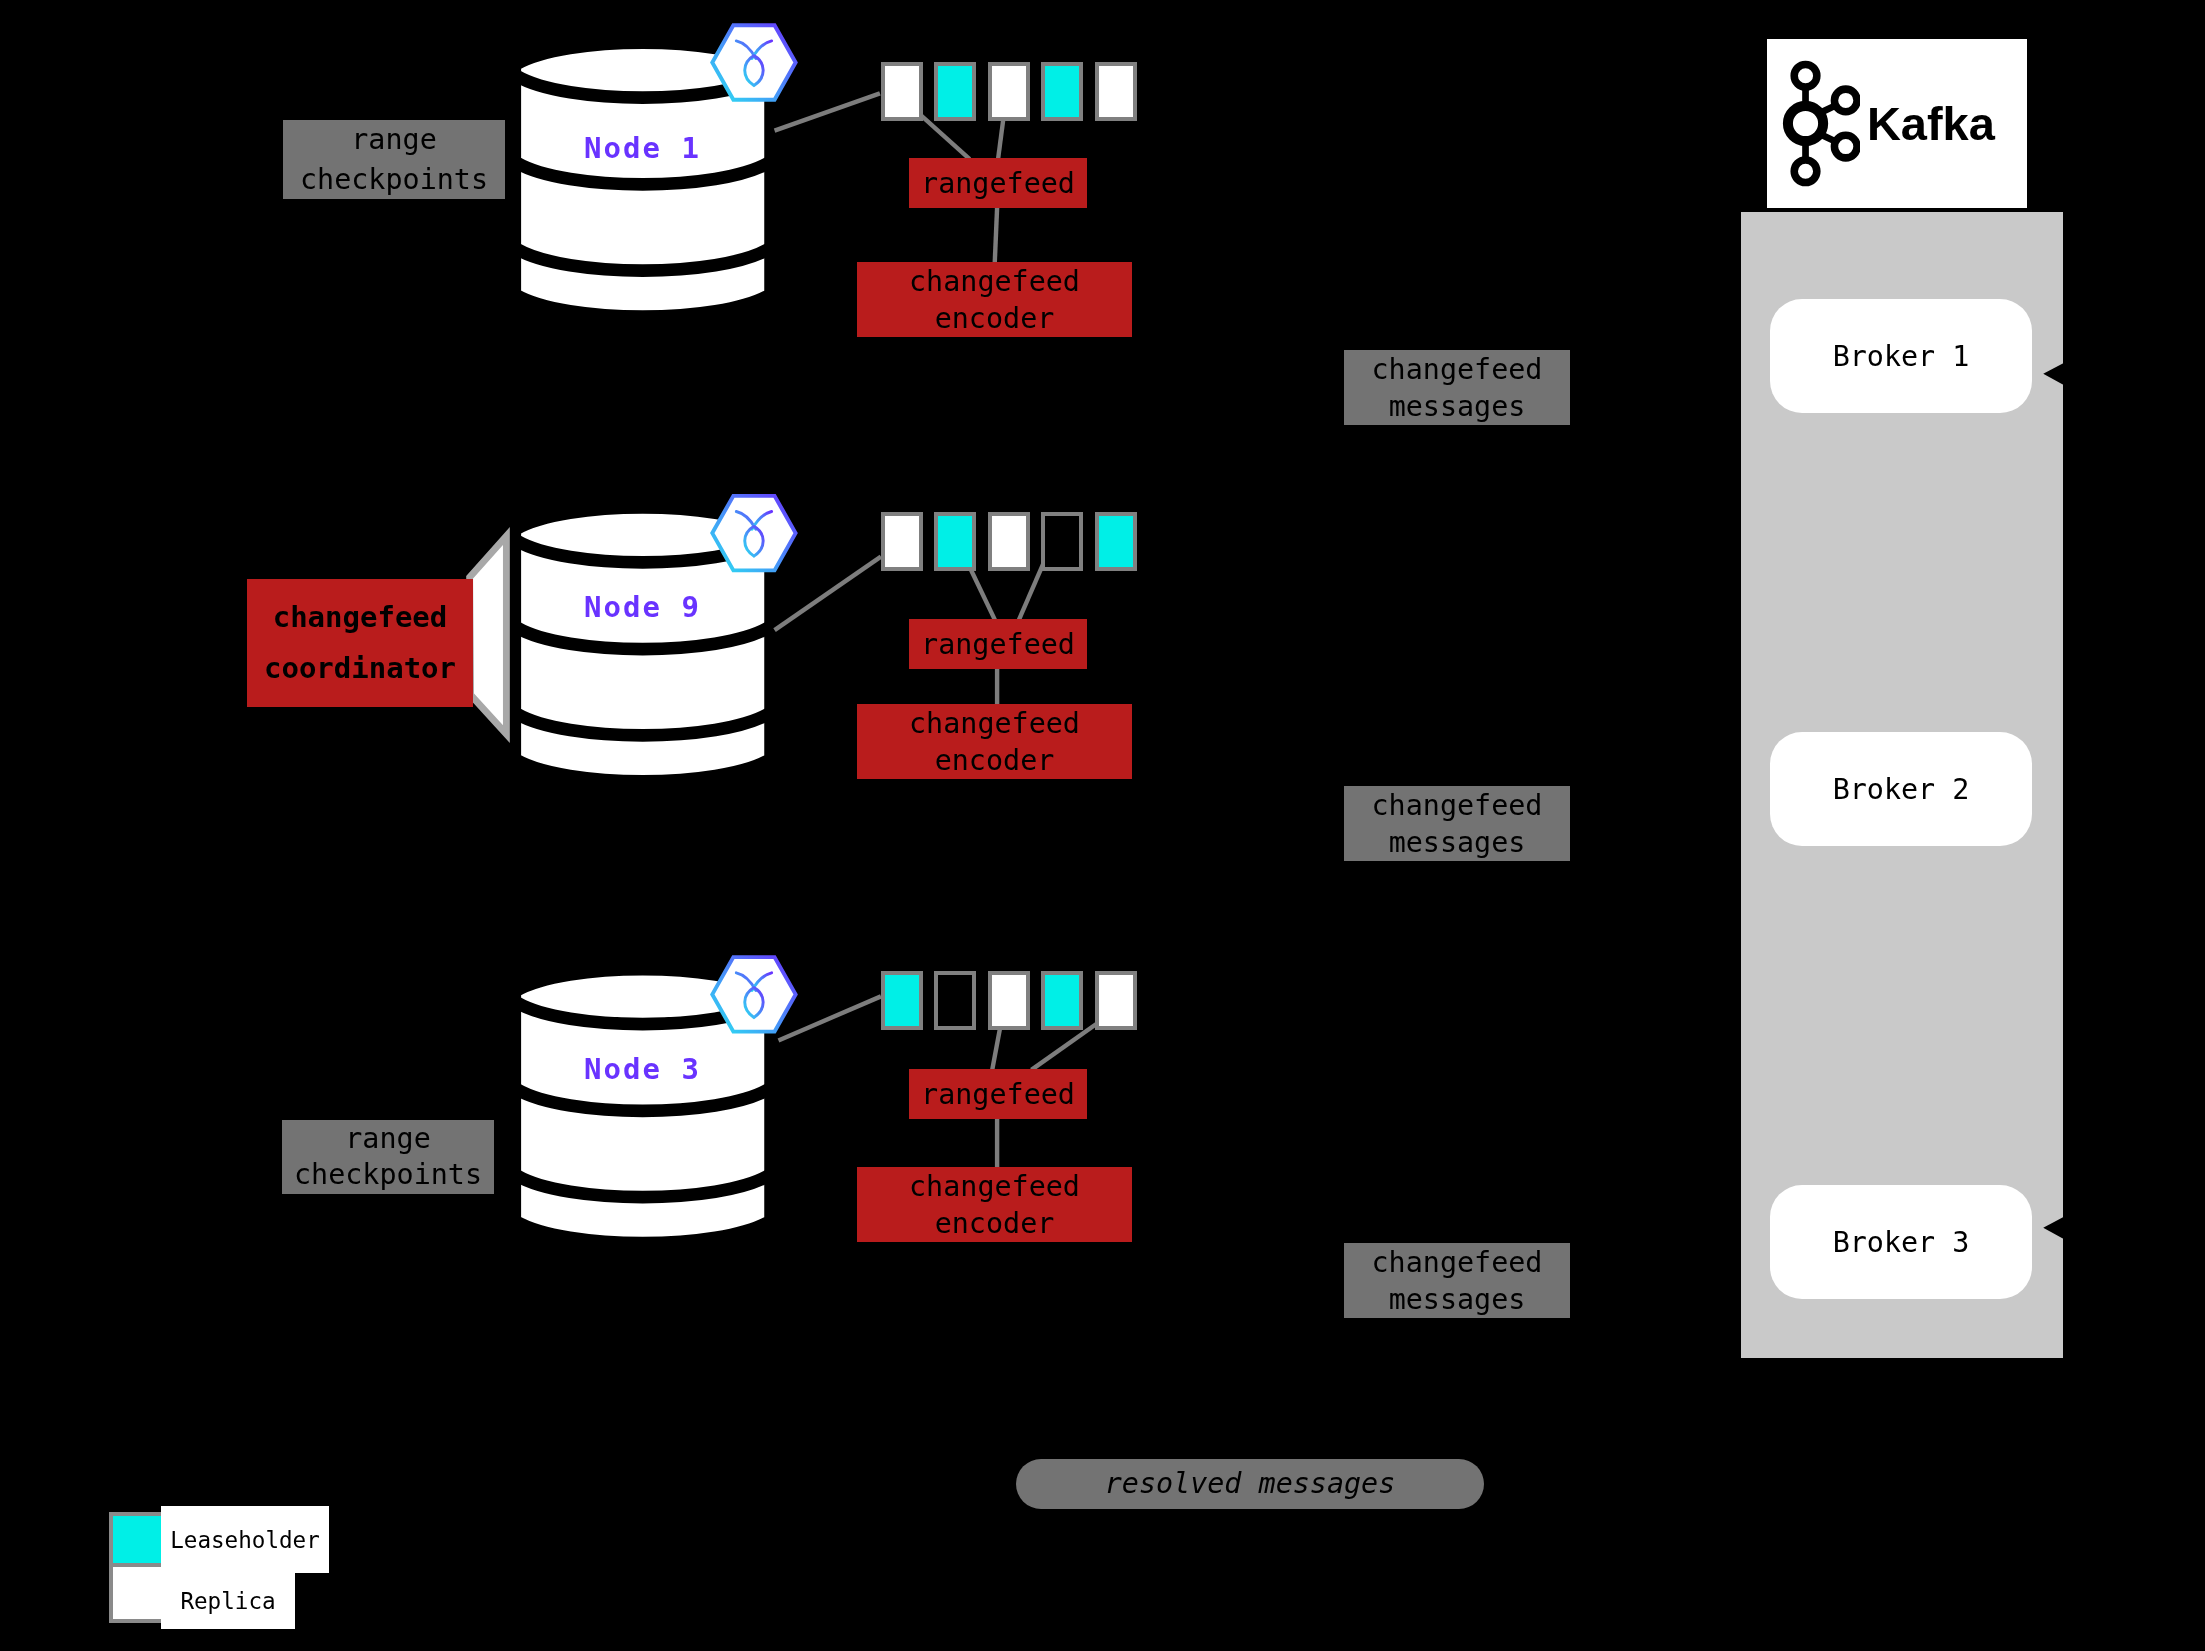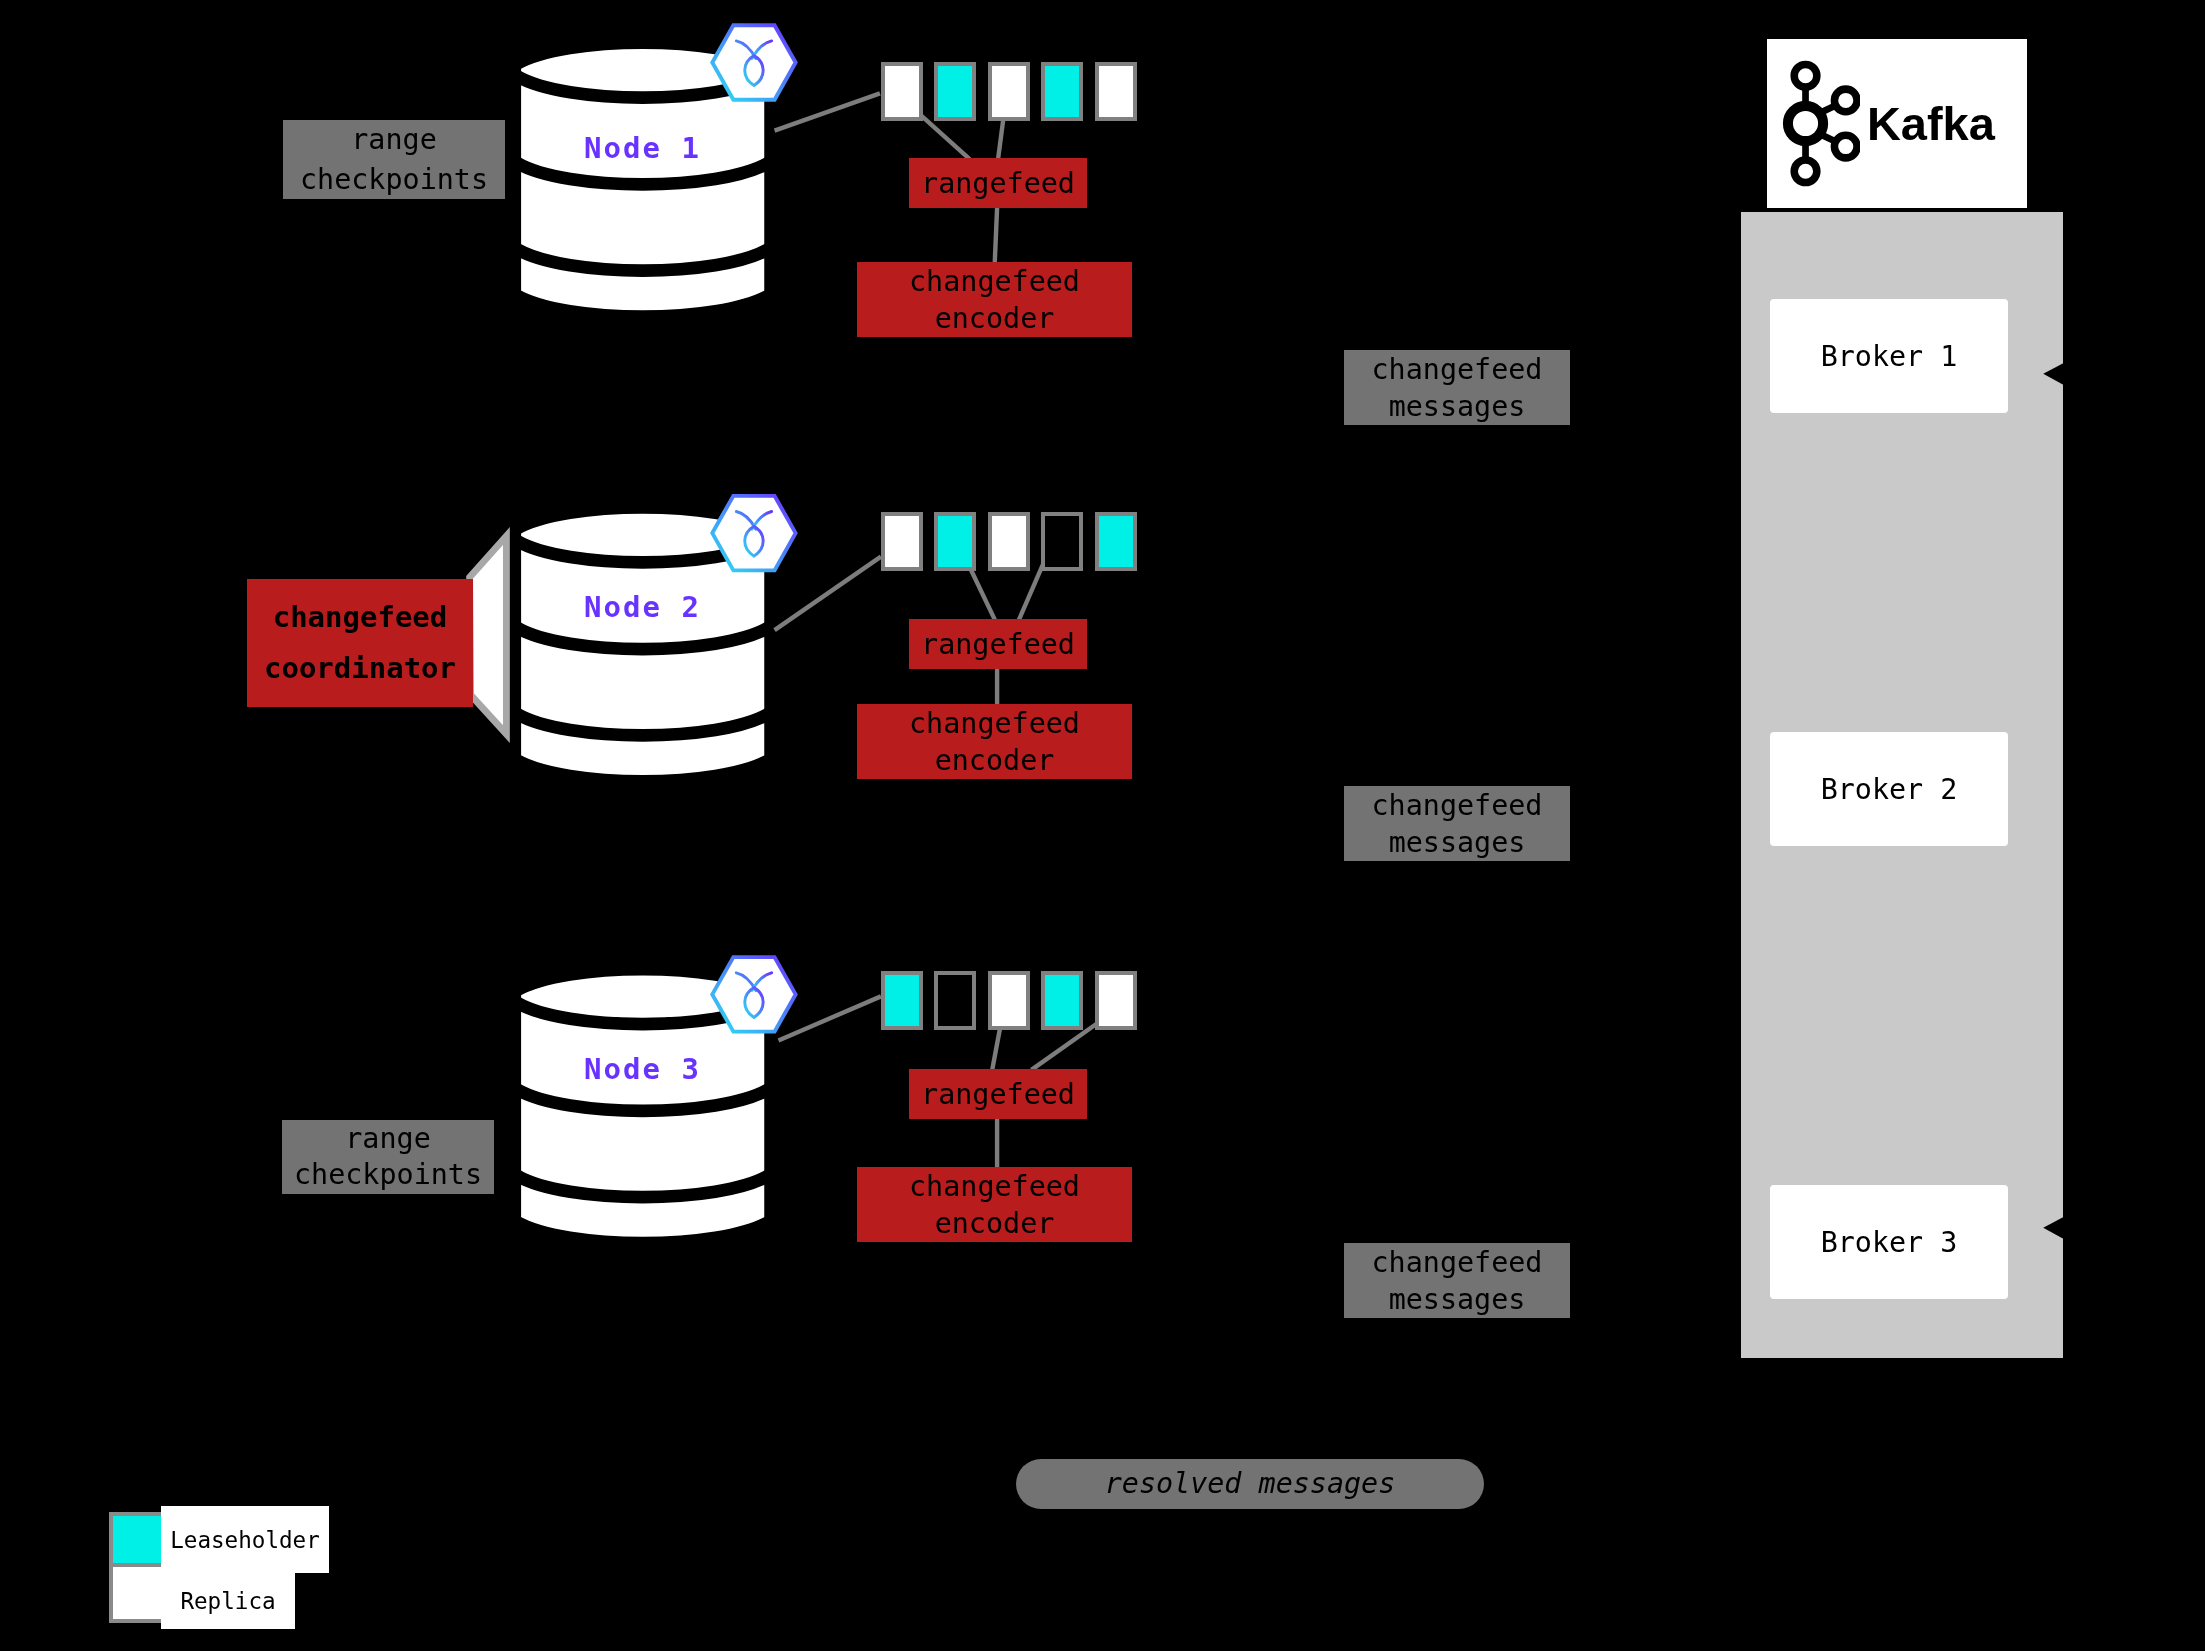--- a/index.html
+++ b/index.html
@@ -10,21 +10,21 @@
   .whitebox{background:#737373;color:#000;text-align:center;}
   .graybox{background:#b91c1c;color:#000;text-align:center;}
   .lbl2{font-size:28.4px;line-height:37px;display:flex;flex-direction:column;justify-content:center;overflow:hidden;}
   .lbl1{font-size:28.4px;display:flex;align-items:center;justify-content:center;}
   .node-label{color:#6933ff;font-weight:bold;font-size:29px;text-align:center;letter-spacing:2px;}
   .range-rect{position:absolute;width:34px;height:51px;border:4.4px solid #808080;}
   .leaseholder{background:#00EFE7;}
   .replica{background:#ffffff;}
   .empty{background:#000000;}
   .coord{font-weight:bold;font-size:29px;line-height:51px;}
-  .broker{position:absolute;left:1770px;width:238px;height:114px;background:#fff;border-radius:4px;
+  .broker{position:absolute;left:1770px;width:262px;height:114px;background:#fff;border-radius:32px;
           display:flex;align-items:center;justify-content:center;font-size:28.4px;color:#000;}
   .kafka-box{left:1767px;top:39px;width:260px;height:169px;background:#fff;display:flex;
              align-items:center;justify-content:flex-start;padding-left:5px;}
   .kafka-title{font-family:"Liberation Sans","DejaVu Sans",sans-serif;font-weight:bold;
                font-size:47px;color:#000;margin-left:6.9px;}
   .pill{border-radius:25.5px;font-size:28.4px;line-height:50px;}
   .legend-swatch{position:absolute;left:109px;width:49px;height:52px;border:4.4px solid #8a8a8a;}
   .legend-label{position:absolute;left:161px;background:#fff;color:#000;display:flex;
                 align-items:center;justify-content:center;font-size:22.6px;}
 </style>
@@ -138,21 +138,21 @@
 
   <div class="abs whitebox lbl2" style="left:1344px;top:350px;width:226px;height:75px;">
     <span>changefeed</span>
     <span>messages</span>
   </div>
 
   <div class="abs graybox lbl2 coord" style="left:247px;top:579px;width:226px;height:128px;">
     <span>changefeed</span>
     <span>coordinator</span>
   </div>
-  <div class="abs node-label" style="left:513px;top:590px;width:259px;">Node 2</div>
+  <div class="abs node-label" style="left:513px;top:590px;width:259px;">Node 9</div>
 
   <div class="range-rect replica" style="left:881px;top:512px"></div>
   <div class="range-rect leaseholder" style="left:934px;top:512px"></div>
   <div class="range-rect replica" style="left:988px;top:512px"></div>
   <div class="range-rect empty" style="left:1041px;top:512px"></div>
   <div class="range-rect leaseholder" style="left:1095px;top:512px"></div>
 
   <div class="abs graybox lbl1" style="left:909px;top:619px;width:178px;height:50px;">rangefeed</div>
 
   <div class="abs graybox lbl2" style="left:857px;top:704px;width:275px;height:75px;">

